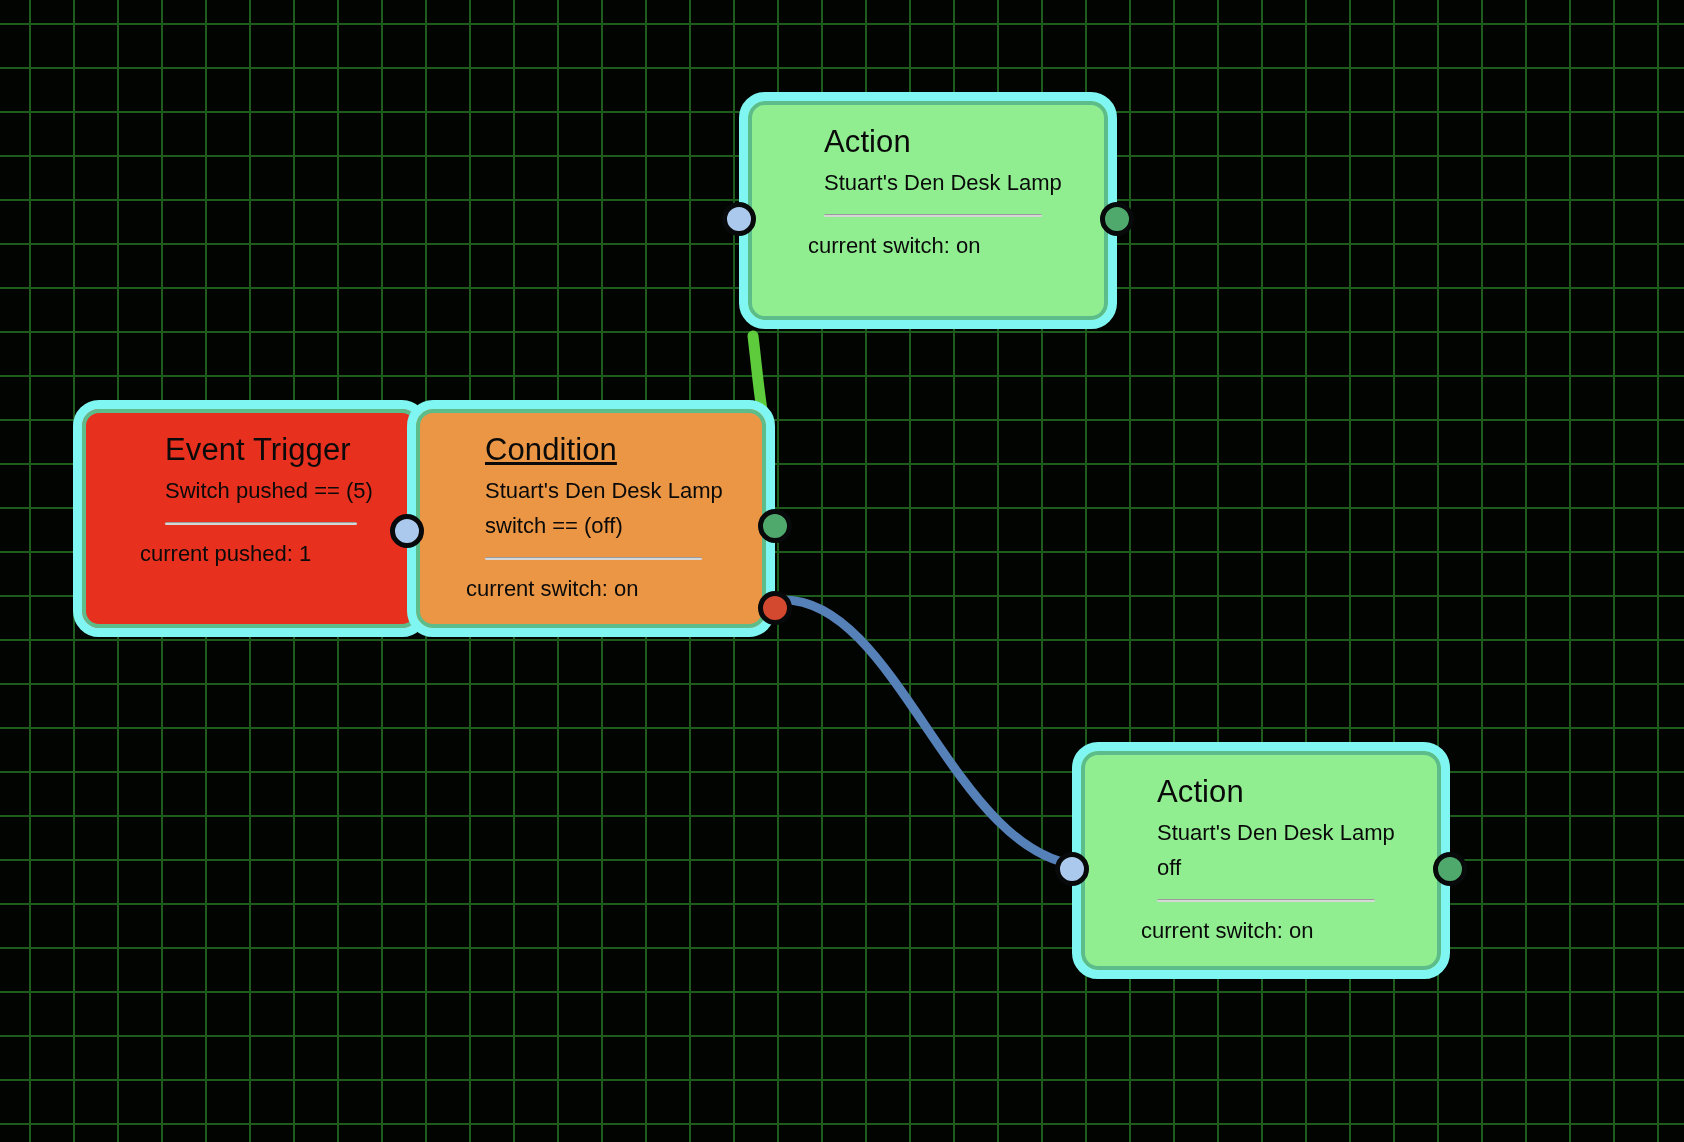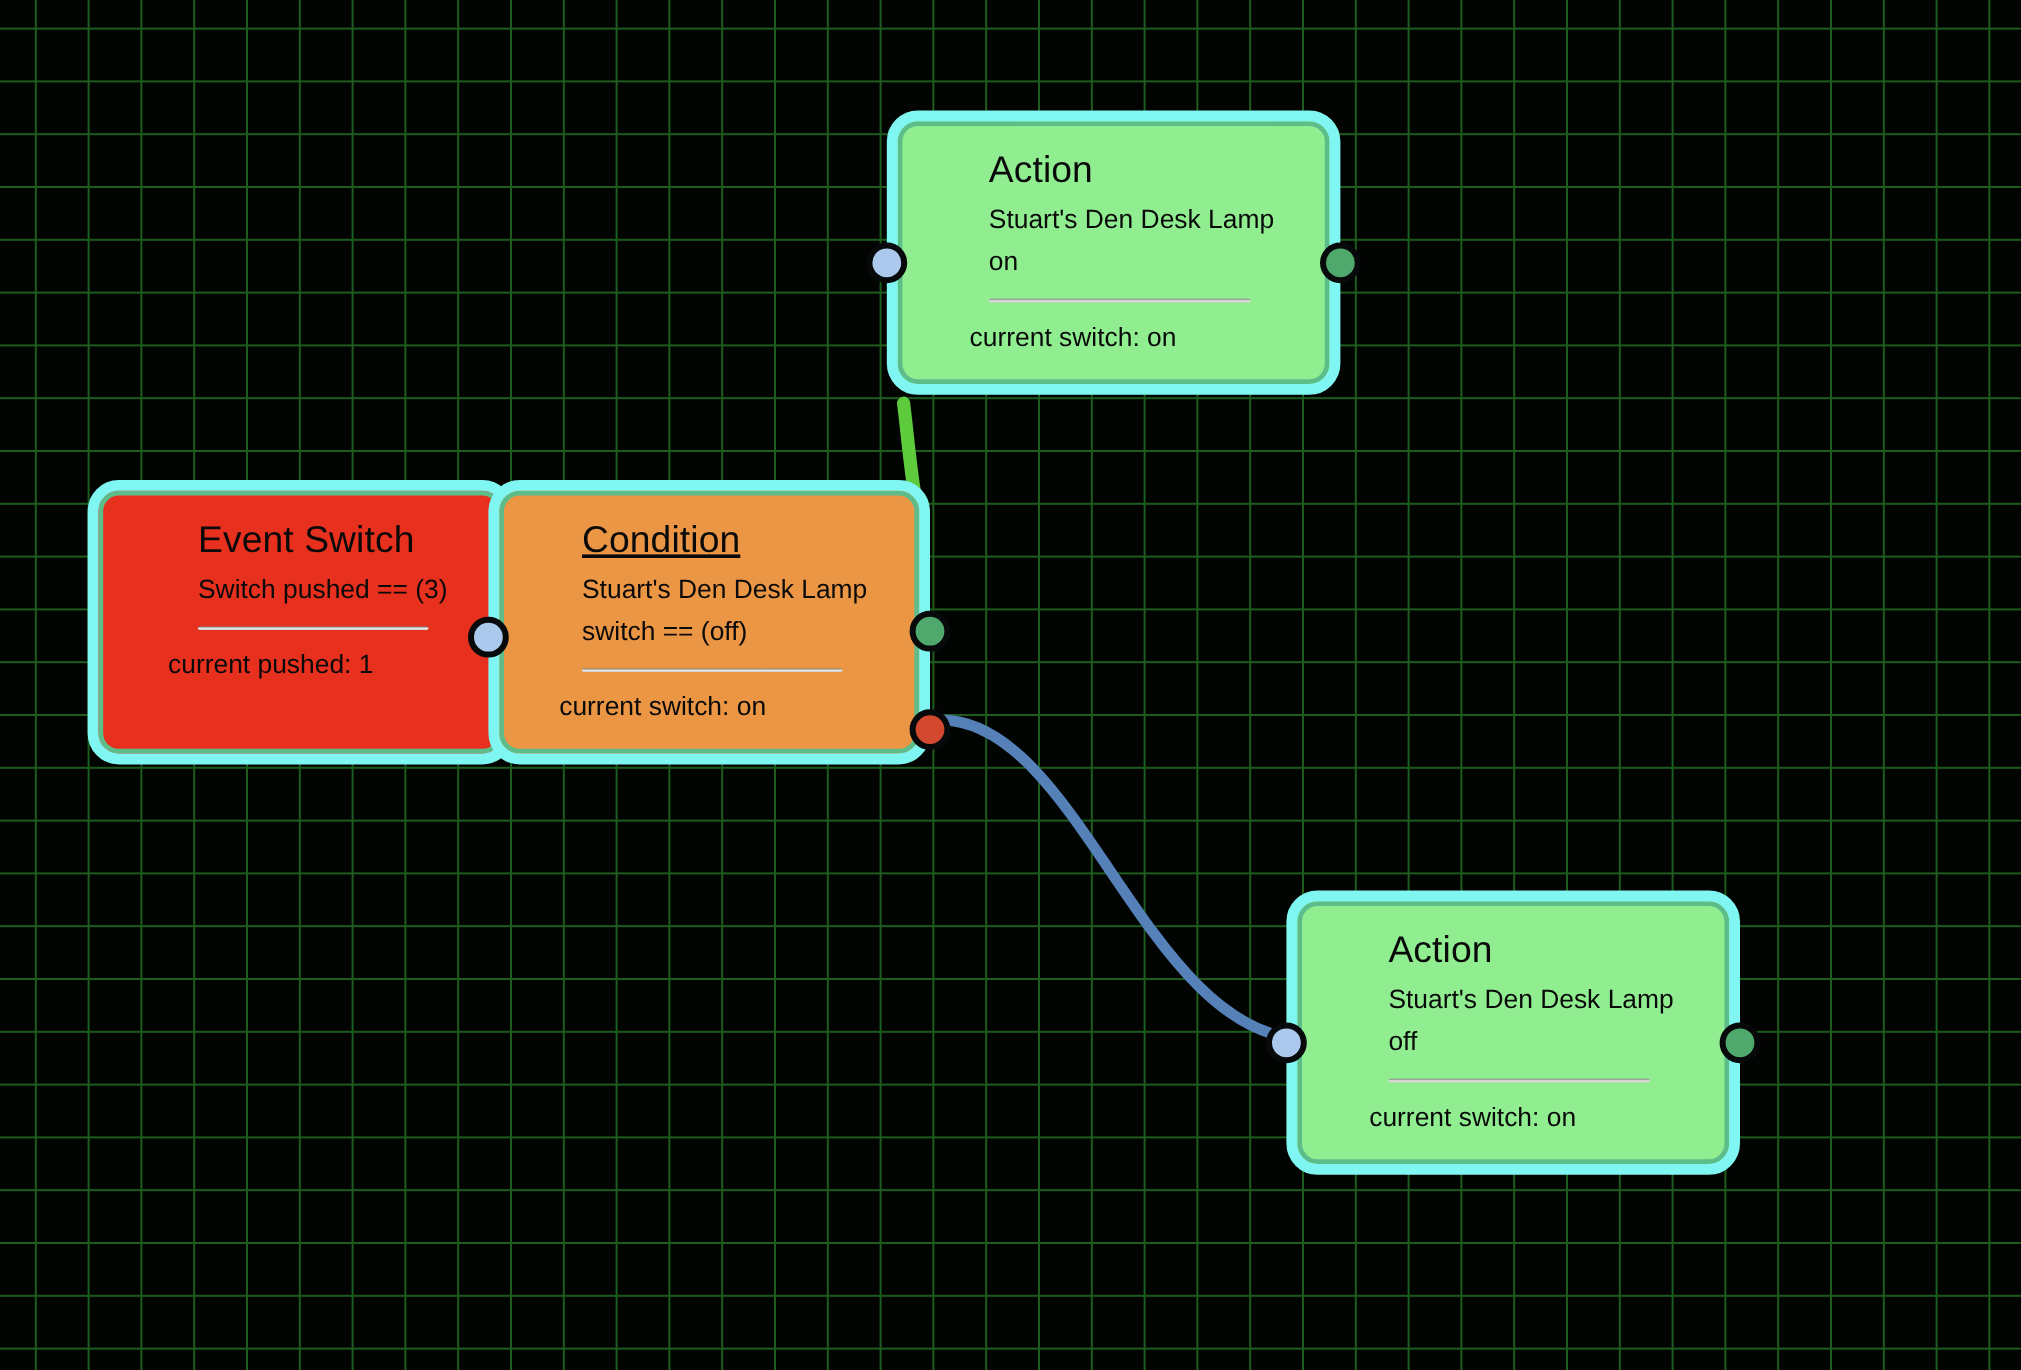--- a/index.html
+++ b/index.html
@@ -146,30 +146,29 @@
   <svg id="edges" viewBox="0 0 1684 1142" width="1684" height="1142">
 
     <path d="M 762,410 C 758,385 756,360 753,336" fill="none" stroke="#5ecb3c" stroke-width="11" stroke-linecap="round"></path>
 
     <path d="M 784,600 C 900,600 955,864 1088,866" fill="none" stroke="#5580b8" stroke-width="9" stroke-linecap="round"></path>
   </svg>
 
   <div class="node" id="node-action-on">
     <div class="node-title">Action</div>
     <div class="node-line">Stuart's Den Desk Lamp</div>
-    <div class="node-line">on</div>
     <div class="divider"></div>
     <div class="node-status">current switch: on</div>
     <div class="port port-in" style="left:-26px; top:101px;"></div>
     <div class="port port-true" style="right:-26px; top:101px;"></div>
   </div>
 
   <div class="node" id="node-trigger">
-    <div class="node-title">Event Switch</div>
-    <div class="node-line">Switch pushed == (3)</div>
+    <div class="node-title">Event Trigger</div>
+    <div class="node-line">Switch pushed == (5)</div>
     <div class="divider"></div>
     <div class="node-status">current pushed: 1</div>
   </div>
 
   <div class="node" id="node-condition">
     <div class="node-title">Condition</div>
     <div class="node-line">Stuart's Den Desk Lamp</div>
     <div class="node-line">switch == (off)</div>
     <div class="divider"></div>
     <div class="node-status">current switch: on</div>

